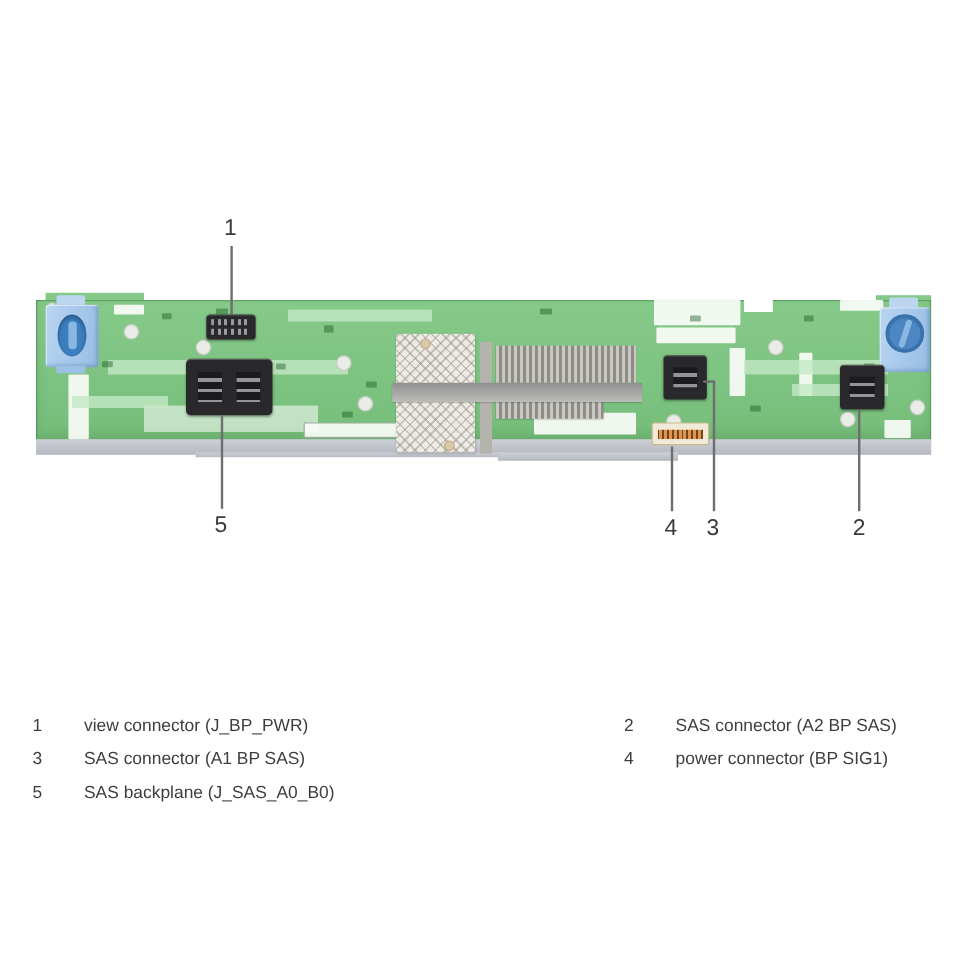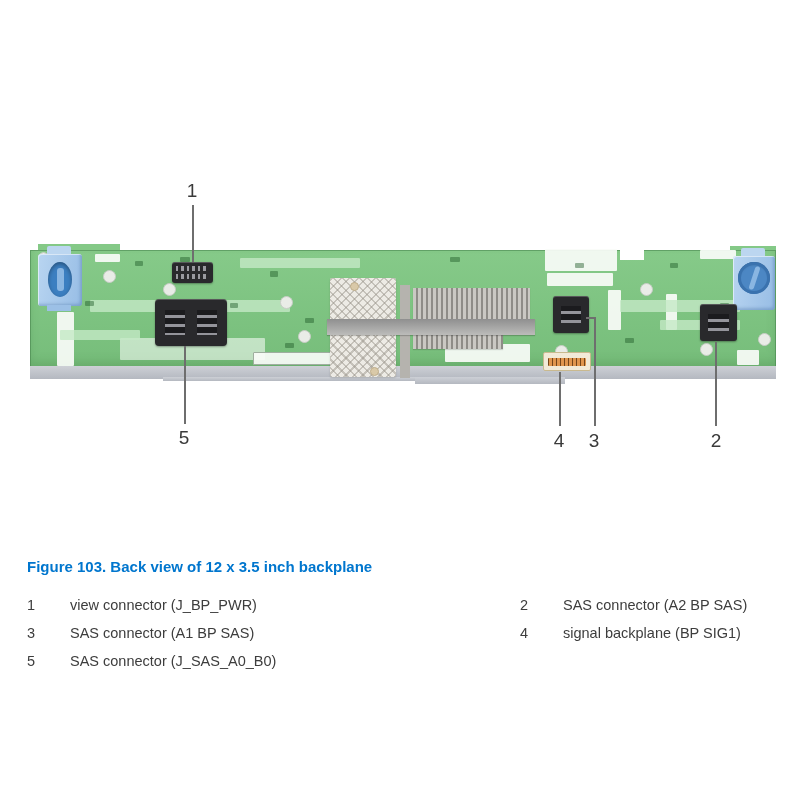--- a/index.html
+++ b/index.html
@@ -188,33 +188,32 @@
   <div class="callout-line" style="left:559px;top:372px;width:1.5px;height:54px;"></div>
   <div class="callout-num" style="left:548px;top:430px;">4</div>
 
   <div class="callout-line" style="left:586px;top:317px;width:9px;height:1.5px;"></div>
   <div class="callout-line" style="left:594px;top:317px;width:1.5px;height:109px;"></div>
   <div class="callout-num" style="left:583px;top:430px;">3</div>
 
   <div class="callout-line" style="left:715px;top:342px;width:1.5px;height:84px;"></div>
   <div class="callout-num" style="left:705px;top:430px;">2</div>
 
-  <h2 class="caption">Figure 103. Back view of 12 x 3.5 inch backplane</h2>
 
   <div class="legend">
     <div class="legend-row" style="left:27px;top:3px;">
       <span class="legend-num">1</span><span>view connector (J_BP_PWR)</span>
     </div>
     <div class="legend-row" style="left:27px;top:31px;">
       <span class="legend-num">3</span><span>SAS connector (A1 BP SAS)</span>
     </div>
     <div class="legend-row" style="left:27px;top:59px;">
-      <span class="legend-num">5</span><span>SAS connector (J_SAS_A0_B0)</span>
+      <span class="legend-num">5</span><span>SAS backplane (J_SAS_A0_B0)</span>
     </div>
     <div class="legend-row" style="left:520px;top:3px;">
       <span class="legend-num">2</span><span>SAS connector (A2 BP SAS)</span>
     </div>
     <div class="legend-row" style="left:520px;top:31px;">
-      <span class="legend-num">4</span><span>signal backplane (BP SIG1)</span>
+      <span class="legend-num">4</span><span>power connector (BP SIG1)</span>
     </div>
   </div>
 
 </div>
 
 </body></html>

